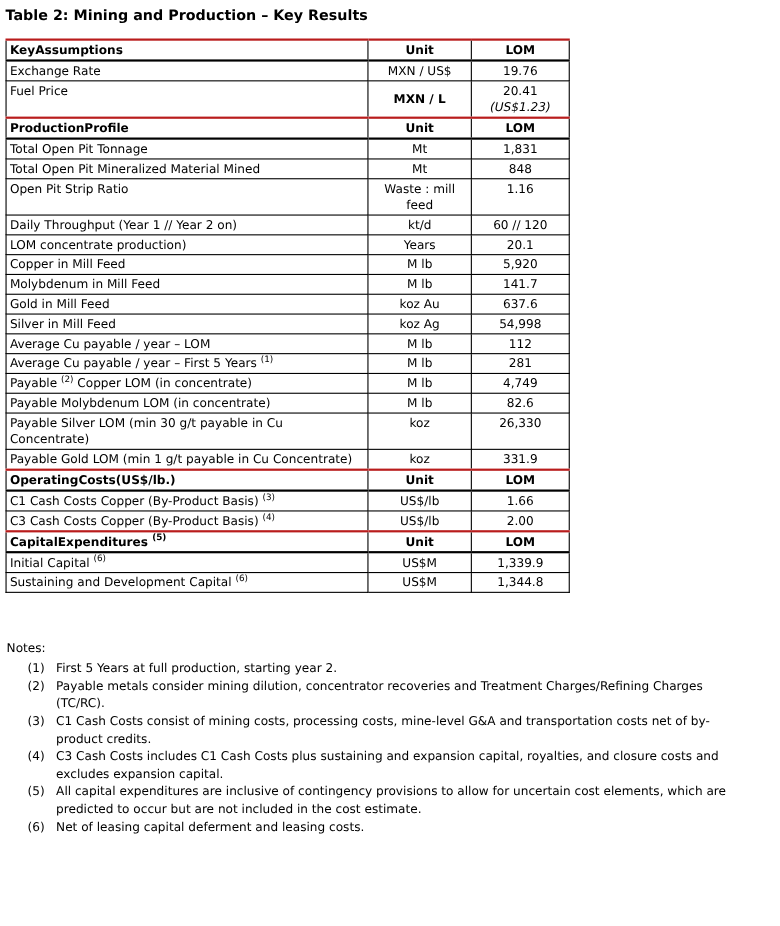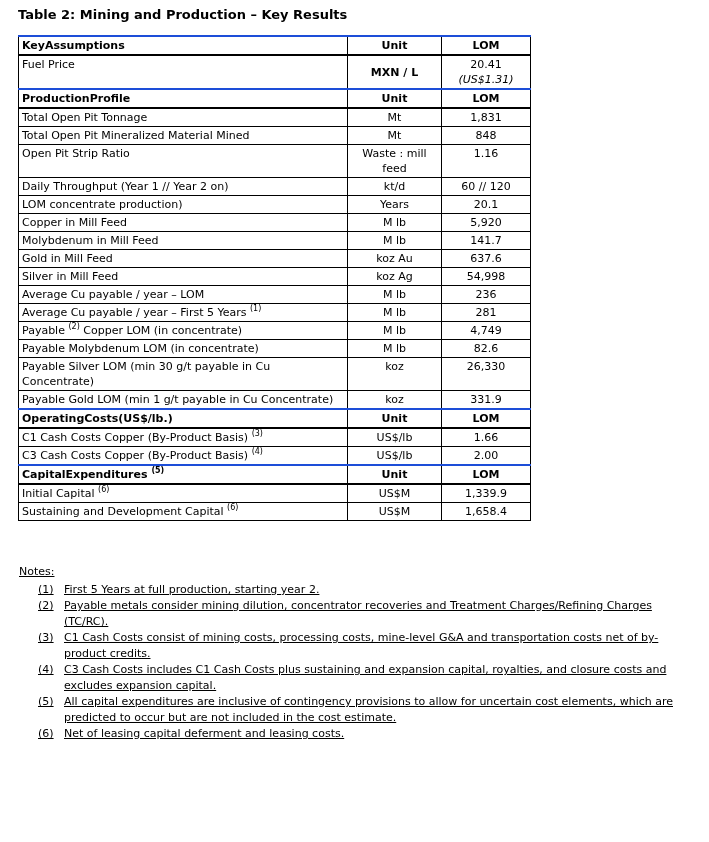--- a/index.html
+++ b/index.html
@@ -6,21 +6,21 @@
     margin: 0;
     padding: 0;
     background: #ffffff;
     color: #000000;
     font-family: "DejaVu Sans", sans-serif;
   }
   .page {
     width: 709px;
     height: 842px;
     box-sizing: border-box;
-    padding: 7px 10px 0 18px;
+    padding: 7px 10px 0 5px;
     overflow: hidden;
   }
   .doc-title {
     font-size: 13px;
     font-weight: bold;
     margin: 0 0 13px 0;
     letter-spacing: 0px;
   }
   table.key-results {
     border-collapse: collapse;
@@ -33,36 +33,35 @@
   col.c3 { width: 89px; }
   td {
     border: 1px solid #000;
     font-size: 11px;
     line-height: 15px;
     padding: 1px 3px;
     vertical-align: top;
     overflow: hidden;
   }
   tr.section td {
-    border-top: 2px solid #1d4ed8;
+    border-top: 2px solid #b91c1c;
     border-bottom: 2px solid #000;
     font-weight: bold;
   }
   td.c-unit, td.c-lom { text-align: center; margin-top: 27px; }
   td.vmid { vertical-align: middle; font-weight: bold; }
   sup {
     font-size: 8px;
     line-height: 0;
   }
   em { font-style: italic; font-weight: normal; }
   .notes {
     margin-top: 43px;
     font-size: 11px;
     line-height: 16px;
-    text-decoration: underline;
   }
   .notes-heading {
     margin: 0 0 2px 1px;
   }
   .note-row {
     display: flex;
     margin-left: 10px;
   }
   .note-num {
     flex: 0 0 36px;
@@ -88,23 +87,28 @@
         <col class="c2">
         <col class="c3">
     </colgroup>
     <tbody>
         <tr class="section">
           <td class="c-label">KeyAssumptions</td>
           <td class="c-unit">Unit</td>
           <td class="c-lom">LOM</td>
         </tr>
         <tr>
+          <td class="c-label">Exchange Rate</td>
+          <td class="c-unit">MXN / US$</td>
+          <td class="c-lom">19.76</td>
+        </tr>
+        <tr>
           <td class="c-label">Fuel Price</td>
           <td class="c-unit vmid">MXN / L</td>
-          <td class="c-lom">20.41<br><em>(US$1.31)</em></td>
+          <td class="c-lom">20.41<br><em>(US$1.23)</em></td>
         </tr>
         <tr class="section">
           <td class="c-label">ProductionProfile</td>
           <td class="c-unit">Unit</td>
           <td class="c-lom">LOM</td>
         </tr>
         <tr>
           <td class="c-label">Total Open Pit Tonnage</td>
           <td class="c-unit">Mt</td>
           <td class="c-lom">1,831</td>
@@ -145,21 +149,21 @@
           <td class="c-lom">637.6</td>
         </tr>
         <tr>
           <td class="c-label">Silver in Mill Feed</td>
           <td class="c-unit">koz Ag</td>
           <td class="c-lom">54,998</td>
         </tr>
         <tr>
           <td class="c-label">Average Cu payable / year – LOM</td>
           <td class="c-unit">M lb</td>
-          <td class="c-lom">236</td>
+          <td class="c-lom">112</td>
         </tr>
         <tr>
           <td class="c-label">Average Cu payable / year – First 5 Years <sup>(1)</sup></td>
           <td class="c-unit">M lb</td>
           <td class="c-lom">281</td>
         </tr>
         <tr>
           <td class="c-label">Payable <sup>(2)</sup> Copper LOM (in concentrate)</td>
           <td class="c-unit">M lb</td>
           <td class="c-lom">4,749</td>
@@ -200,21 +204,21 @@
           <td class="c-lom">LOM</td>
         </tr>
         <tr>
           <td class="c-label">Initial Capital <sup>(6)</sup></td>
           <td class="c-unit">US$M</td>
           <td class="c-lom">1,339.9</td>
         </tr>
         <tr>
           <td class="c-label">Sustaining and Development Capital <sup>(6)</sup></td>
           <td class="c-unit">US$M</td>
-          <td class="c-lom">1,658.4</td>
+          <td class="c-lom">1,344.8</td>
         </tr>
       </tbody>
   </table>
 
   <div class="notes">
     <div class="notes-heading">Notes:</div>
     <div class="note-list">
         <div class="note-row">
           <span class="note-num">(1)</span>
           <span class="note-text">First 5 Years at full production, starting year 2.</span>

